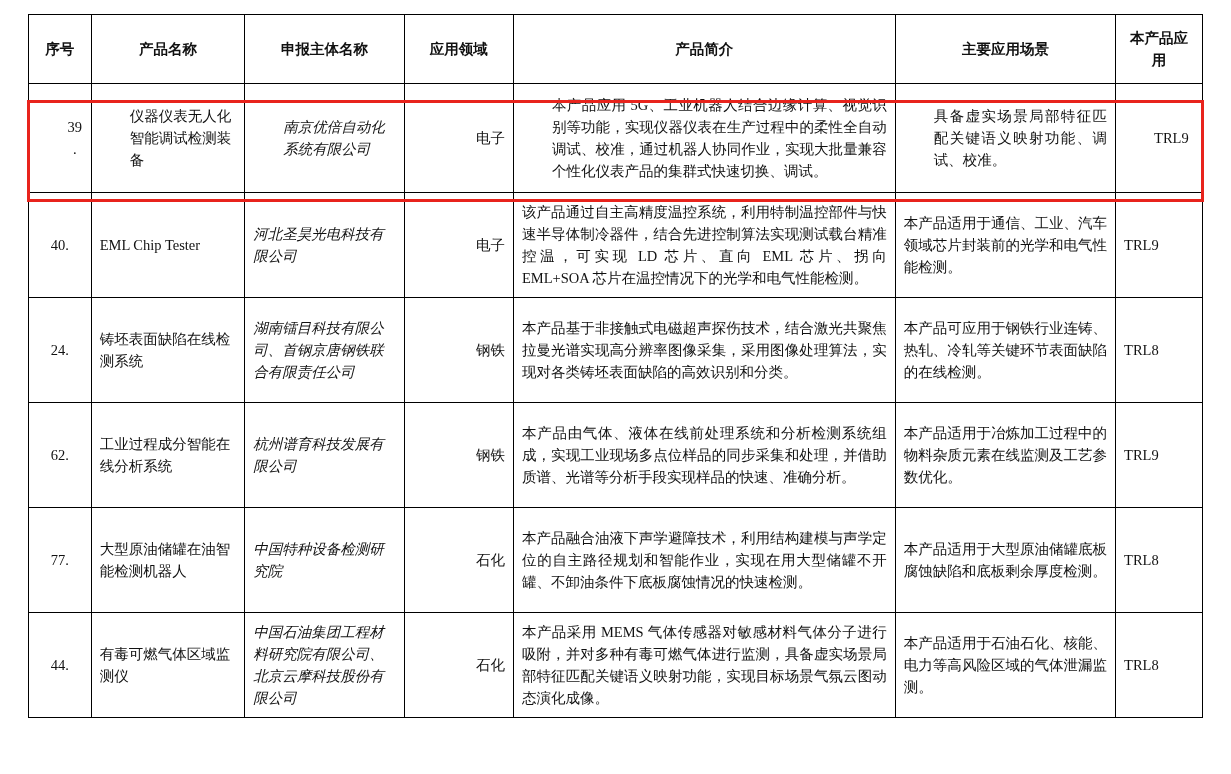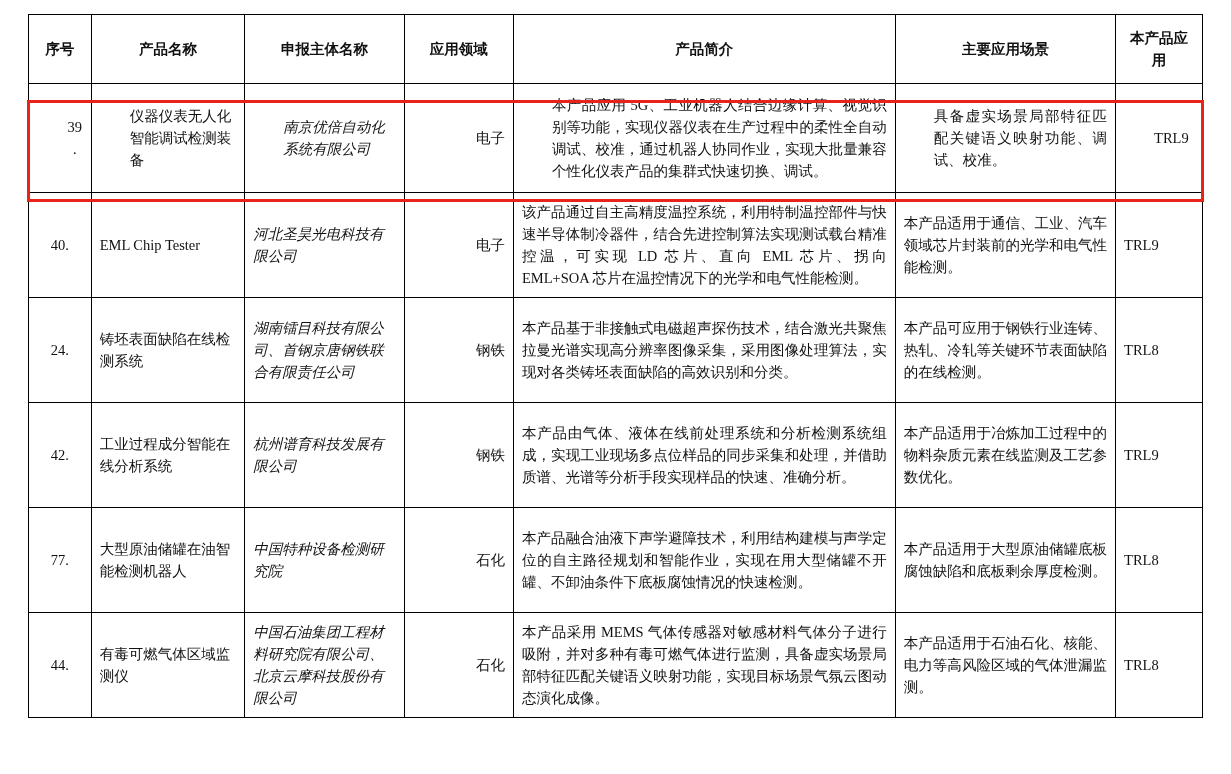--- a/index.html
+++ b/index.html
@@ -121,21 +121,21 @@
       <tr>
         <td class="c-no">24.</td>
         <td class="c-name">铸坯表面缺陷在线检测系统</td>
         <td class="c-entity">湖南镭目科技有限公司、首钢京唐钢铁联合有限责任公司</td>
         <td class="c-field">钢铁</td>
         <td class="c-desc">本产品基于非接触式电磁超声探伤技术，结合激光共聚焦拉曼光谱实现高分辨率图像采集，采用图像处理算法，实现对各类铸坯表面缺陷的高效识别和分类。</td>
         <td class="c-scene">本产品可应用于钢铁行业连铸、热轧、冷轧等关键环节表面缺陷的在线检测。</td>
         <td class="c-trl">TRL8</td>
       </tr>
       <tr>
-        <td class="c-no">42.</td>
+        <td class="c-no">62.</td>
         <td class="c-name">工业过程成分智能在线分析系统</td>
         <td class="c-entity">杭州谱育科技发展有限公司</td>
         <td class="c-field">钢铁</td>
         <td class="c-desc">本产品由气体、液体在线前处理系统和分析检测系统组成，实现工业现场多点位样品的同步采集和处理，并借助质谱、光谱等分析手段实现样品的快速、准确分析。</td>
         <td class="c-scene">本产品适用于冶炼加工过程中的物料杂质元素在线监测及工艺参数优化。</td>
         <td class="c-trl">TRL9</td>
       </tr>
       <tr>
         <td class="c-no">77.</td>
         <td class="c-name">大型原油储罐在油智能检测机器人</td>

